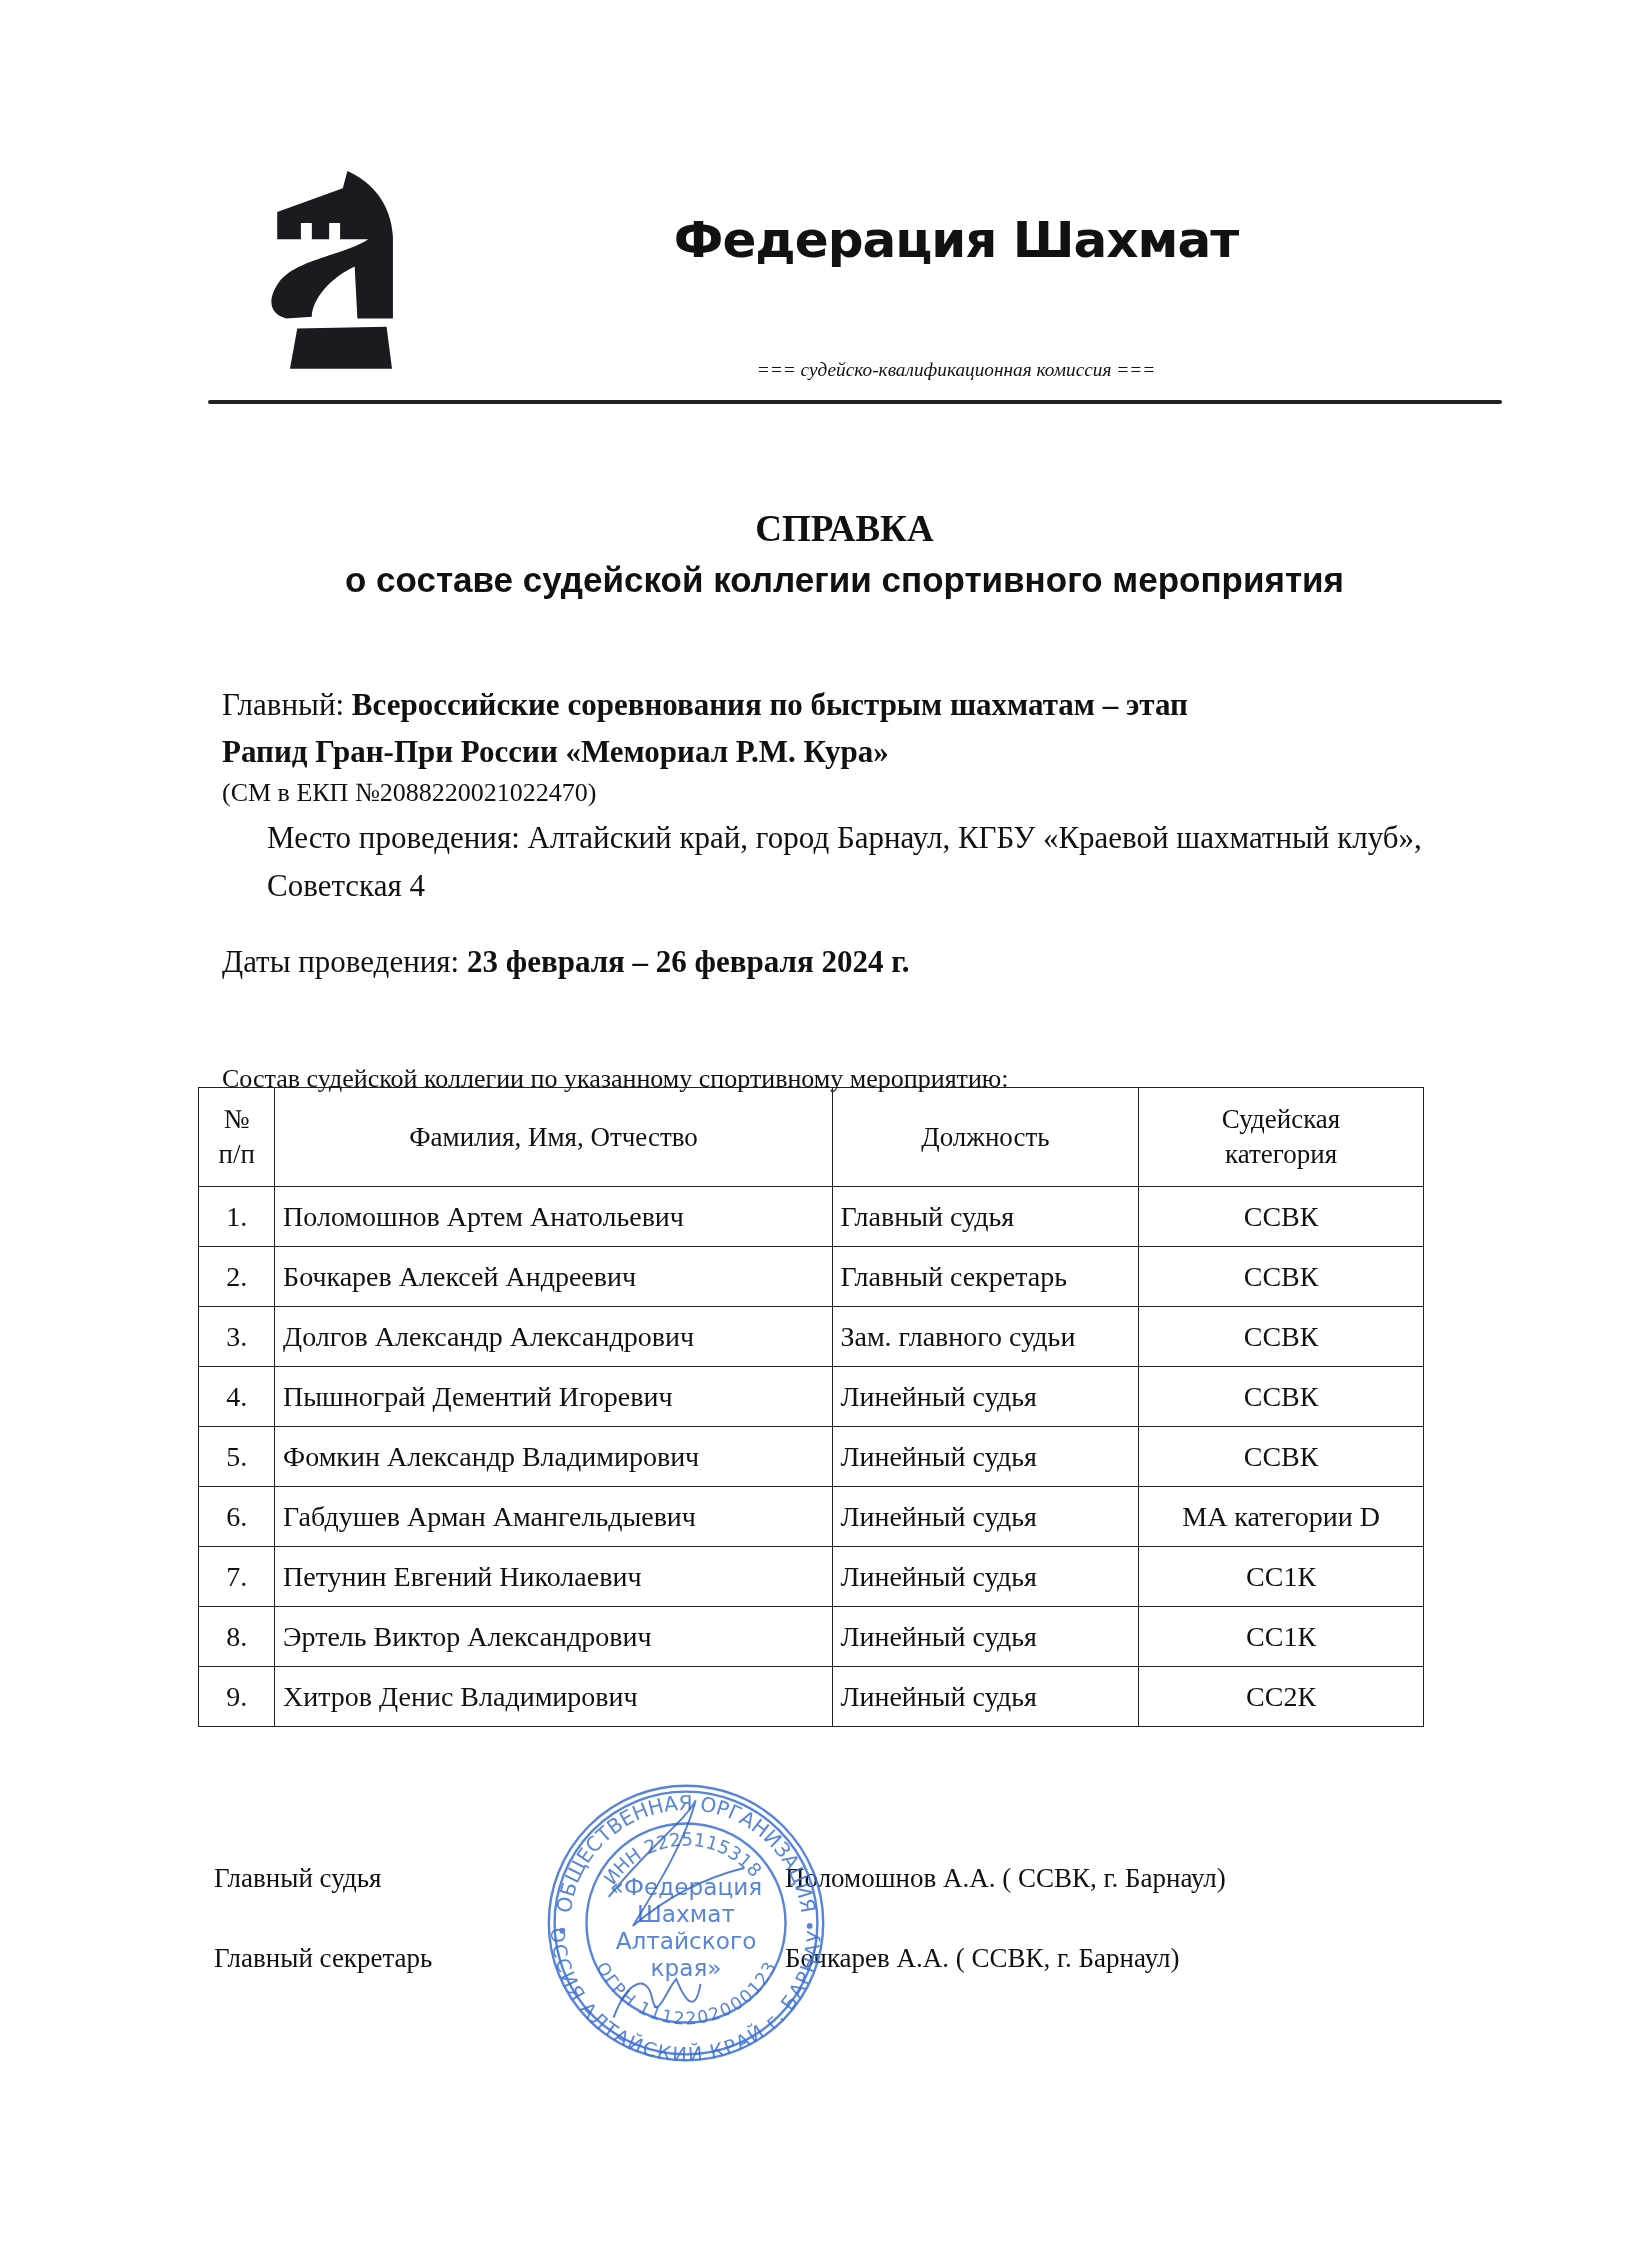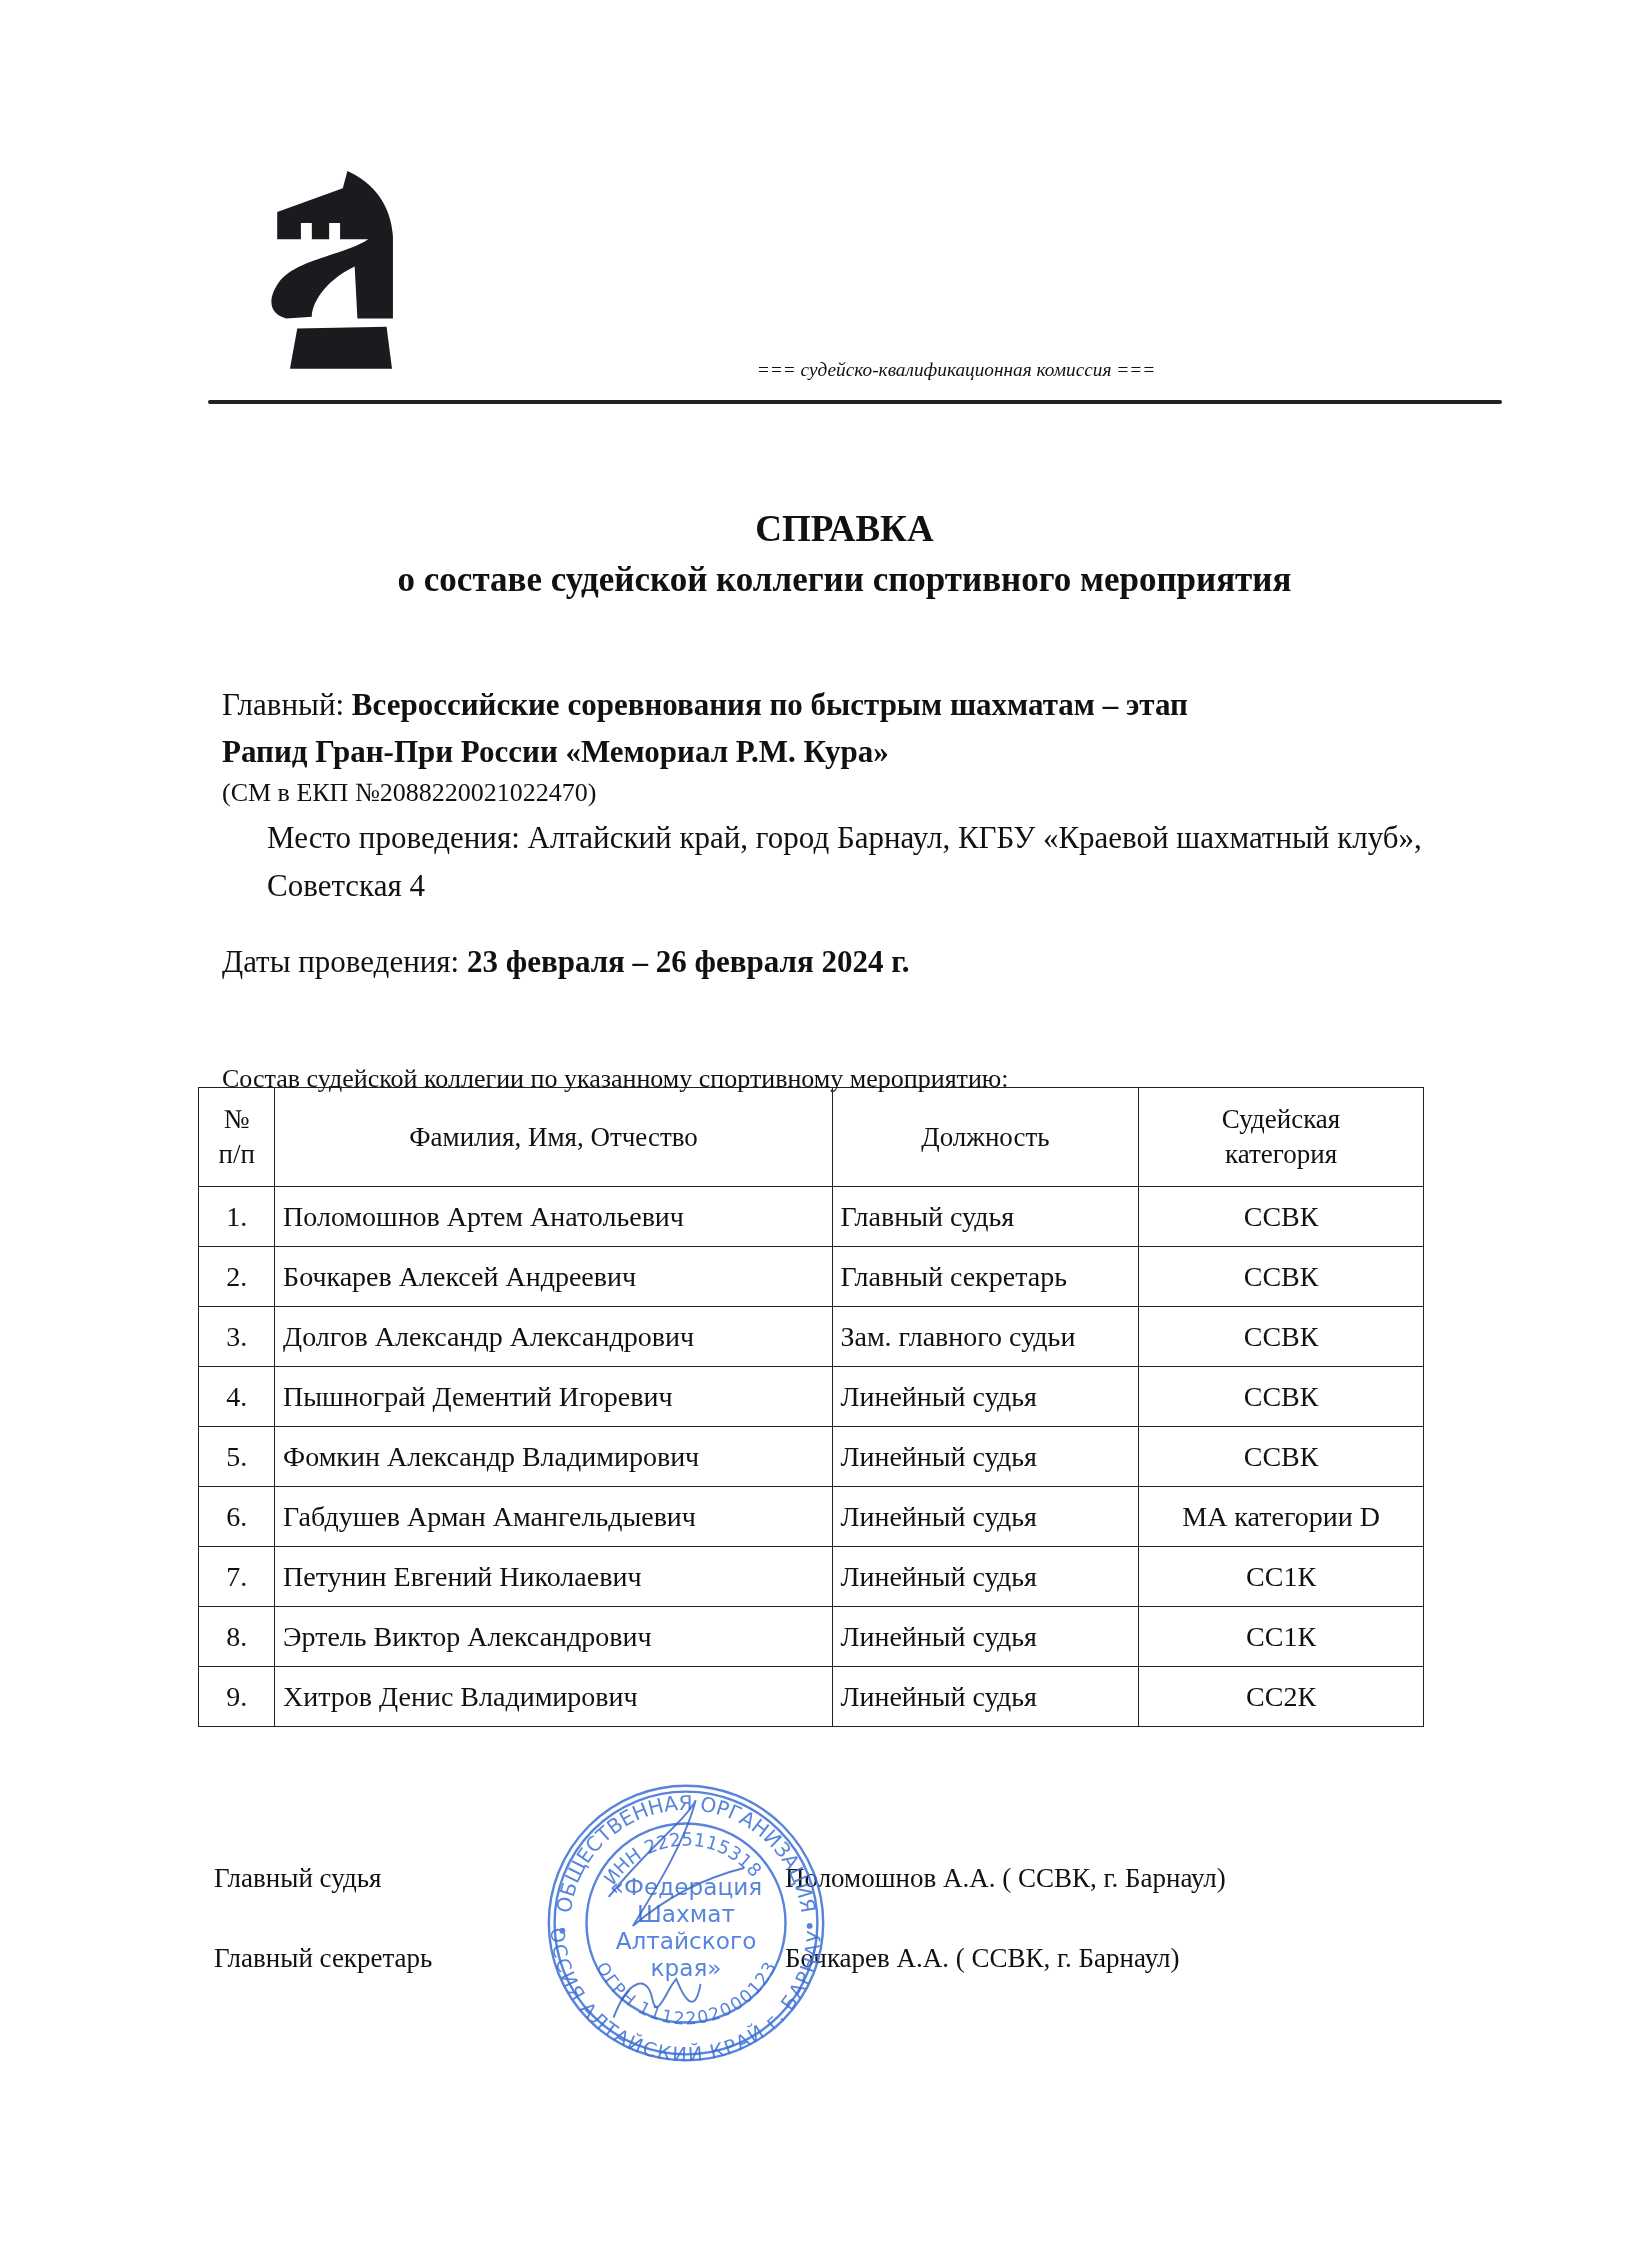--- a/index.html
+++ b/index.html
@@ -8,21 +8,21 @@
     .logo { position: absolute; left: 259px; top: 166px; width: 164px; height: 214px; }
     .org-title { position: absolute; left: 618px; top: 205px; width: 676px; text-align: center;
       font-family: "DejaVu Sans", sans-serif; font-weight: bold; font-size: 50px; line-height: 71px; letter-spacing: -1px; color: #111; }
     .org-sub { position: absolute; left: 618px; top: 359px; width: 676px; text-align: center;
       font-family: "Liberation Serif", serif; font-style: italic; font-size: 19.3px; color: #111; }
     .header-rule { position: absolute; left: 208px; top: 400px; width: 1294px; height: 3.9px; background: #222; border-radius: 1.9px; }
 
     .doc-title { position: absolute; left: 241px; top: 507px; width: 1207px; text-align: center;
       font-family: "Liberation Serif", serif; font-size: 37px; font-weight: bold; color: #111; }
     .doc-subtitle { position: absolute; left: 241px; top: 560px; width: 1207px; text-align: center;
-      font-family: Liberation Serif, serif; font-size: 35px; font-weight: bold; color: #111; }
+      font-family: Liberation Sans, sans-serif; font-size: 35px; font-weight: bold; color: #111; }
 
     .info { position: absolute; left: 222px; width: 1207px; font-family: "Liberation Serif", serif; color: #111; }
     .l1 { top: 687px; font-size: 31px; }
     .l2 { top: 734px; font-size: 31px; font-weight: bold; }
     .l3 { top: 778px; font-size: 26px; }
     .l4 { top: 814px; font-size: 31px; line-height: 48px; }
     .l5 { top: 944px; font-size: 31px; }
     .l6 { top: 1016px; font-size: 26px; margin-top: 48px; }
     .b { font-weight: bold; margin-top: 20px; }
 
@@ -46,20 +46,21 @@
   </style>
 </head>
 <body>
 
 <svg class="logo" viewBox="0 0 180 230">
   <path d="M97 3 L92 22 L20 48 L20 78 L46 78 L46 60 L58 60 L58 78 L77 78 L77 60 L89 60 L89 78 L120 78 C95 95 40 100 22 125 C8 145 12 160 30 165 L58 163 C58 150 70 125 105 108 L108 165 L147 165 L147 75 C145 40 125 15 97 3 Z" fill="#1a1a1f"></path>
   <path d="M42 176 L140 174 L146 220 L34 220 Z" fill="#1a1a1f"></path>
 </svg>
 
 <div class="org-title">
+  <div>Федерация Шахмат</div>
 </div>
 <div class="org-sub">=== судейско-квалификационная комиссия ===</div>
 <div class="header-rule"></div>
 
 <div class="doc-title">СПРАВКА</div>
 <div class="doc-subtitle">о составе судейской коллегии спортивного мероприятия</div>
 
 <div class="info l1">
   <span>Главный: </span><span class="b">Всероссийские соревнования по быстрым шахматам – этап</span>
 </div>

